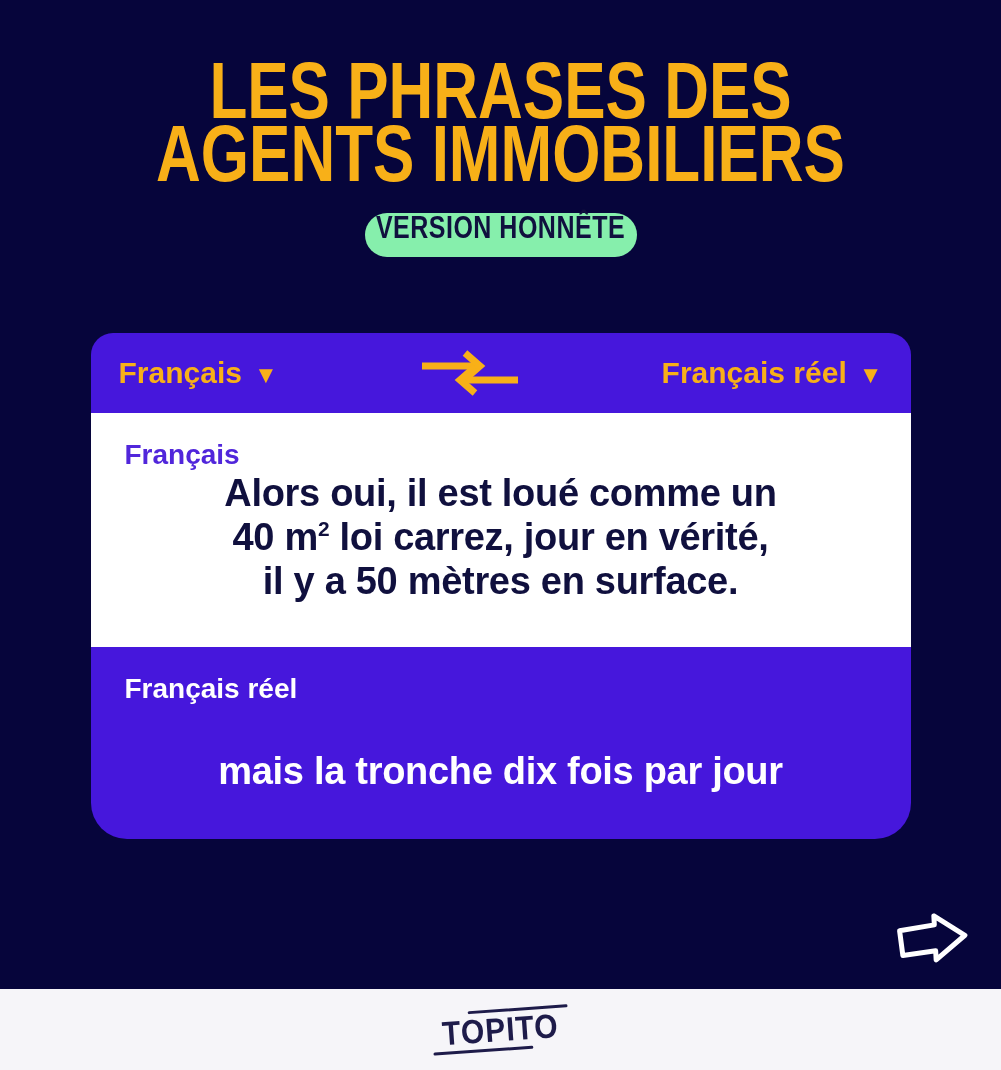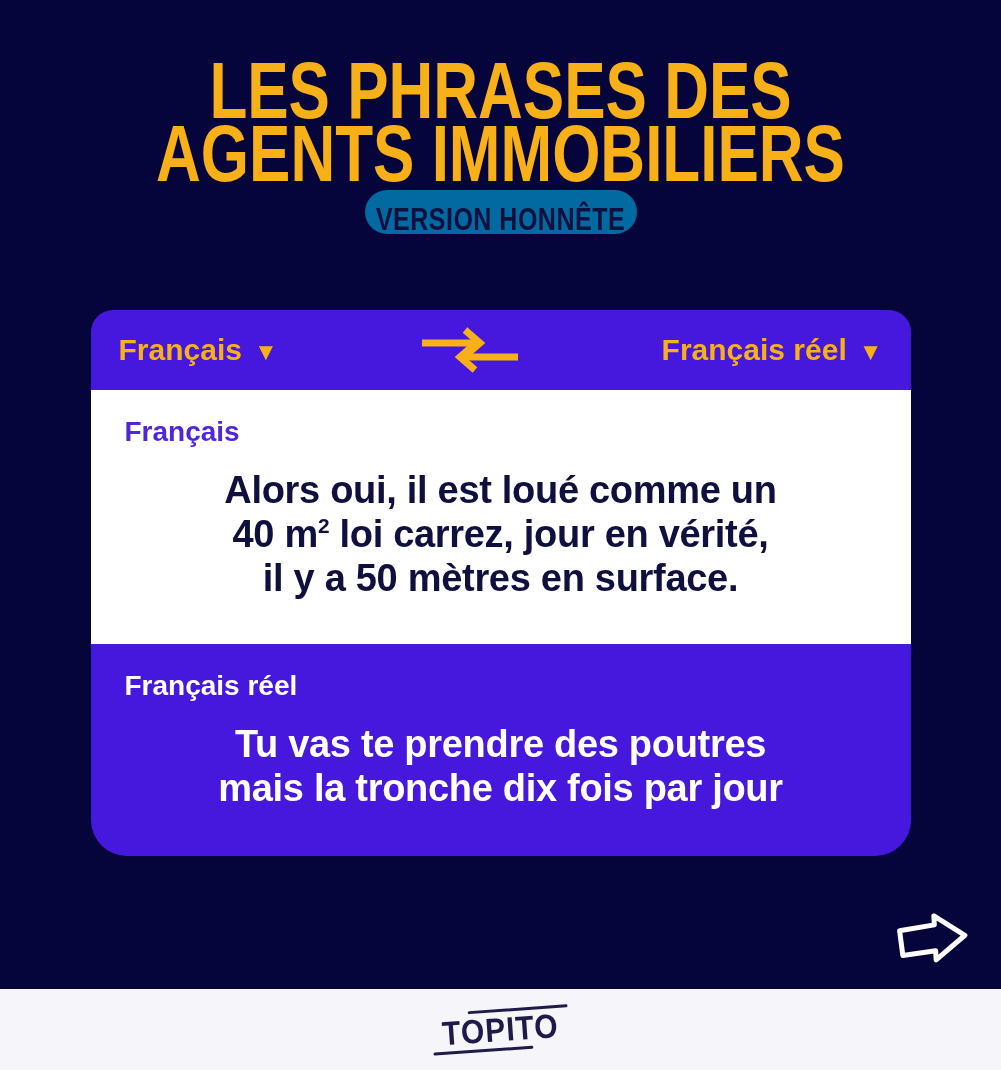--- a/index.html
+++ b/index.html
@@ -18,25 +18,25 @@
     font-size:62px;
     font-weight:bold;
     line-height:48px;
     letter-spacing:0px;
     transform:scaleY(1.3);
     transform-origin:top center;
   }
   .badge {
     width:272px;
     height:44px;
-    margin:48px auto 0;
-    background:#0369a1;
+    margin:71px auto 0;
+    background:#86efac;
     border-radius:24px;
     display:flex;
-    align-items:flex-end;
+    align-items:flex-start;
     justify-content:center;
   }
   .badge-text {
     color:#10103E;
     font-weight:bold;
     font-size:25px;
     letter-spacing:0.5px;
     transform:scaleY(1.25);
     display:inline-block;
   }
@@ -83,21 +83,20 @@
     border-radius:0 0 36px 36px;
     padding-bottom:46px;
   }
   .panel-label {
     font-size:28px;
     font-weight:bold;
   }
   .panel-source .panel-label { color:#5126DB; }
   .panel-target .panel-label { color:#FFFFFF; }
   .phrase {
-    margin-top:20px;
     text-align:center;
     font-size:38px;
     font-weight:bold;
     line-height:44px;
     letter-spacing:-0.3px;
   }
   .panel-source .phrase { color:#10103E; }
   .panel-target .phrase { color:#FFFFFF; }
   .phrase sup {
     font-size:0.55em;
@@ -187,21 +186,21 @@
     <div class="phrase">
       <span>Alors oui, il est loué comme un</span><br>
       <span><span>40 m</span><sup>2</sup><span> loi carrez, jour en vérité,</span></span><br>
       <span>il y a 50 mètres en surface.</span>
     </div>
   </div>
 
   <div class="panel panel-target">
     <div class="panel-label">Français réel</div>
     <div class="phrase">
-      <span>Tu vas te prendre des poutres</span><br>
+      <br>
       <span>mais la tronche dix fois par jour</span><br>
     </div>
   </div>
 
 </div>
 
 <svg class="next-arrow" width="76" height="52" viewBox="0 0 76 52" aria-hidden="true">
   <path d="M 6 17 L 41 13 L 41 4 L 71 25 L 41 48 L 41 39 L 8 42 Z" fill="none" stroke="#FFFFFF" stroke-width="5" stroke-linejoin="round"></path>
 </svg>
 

